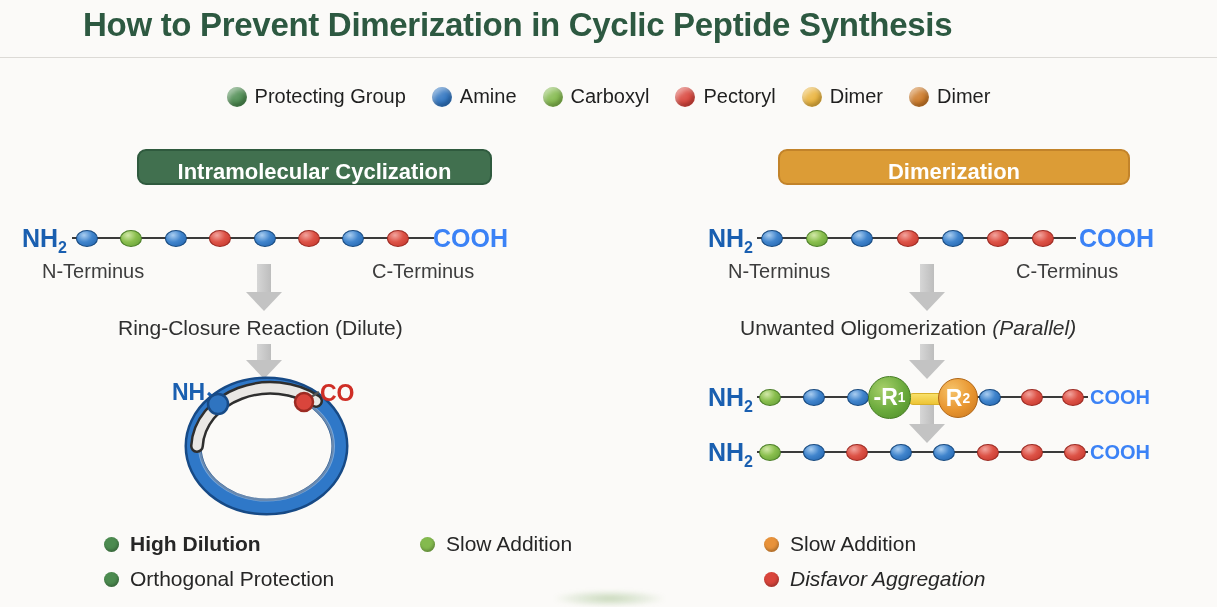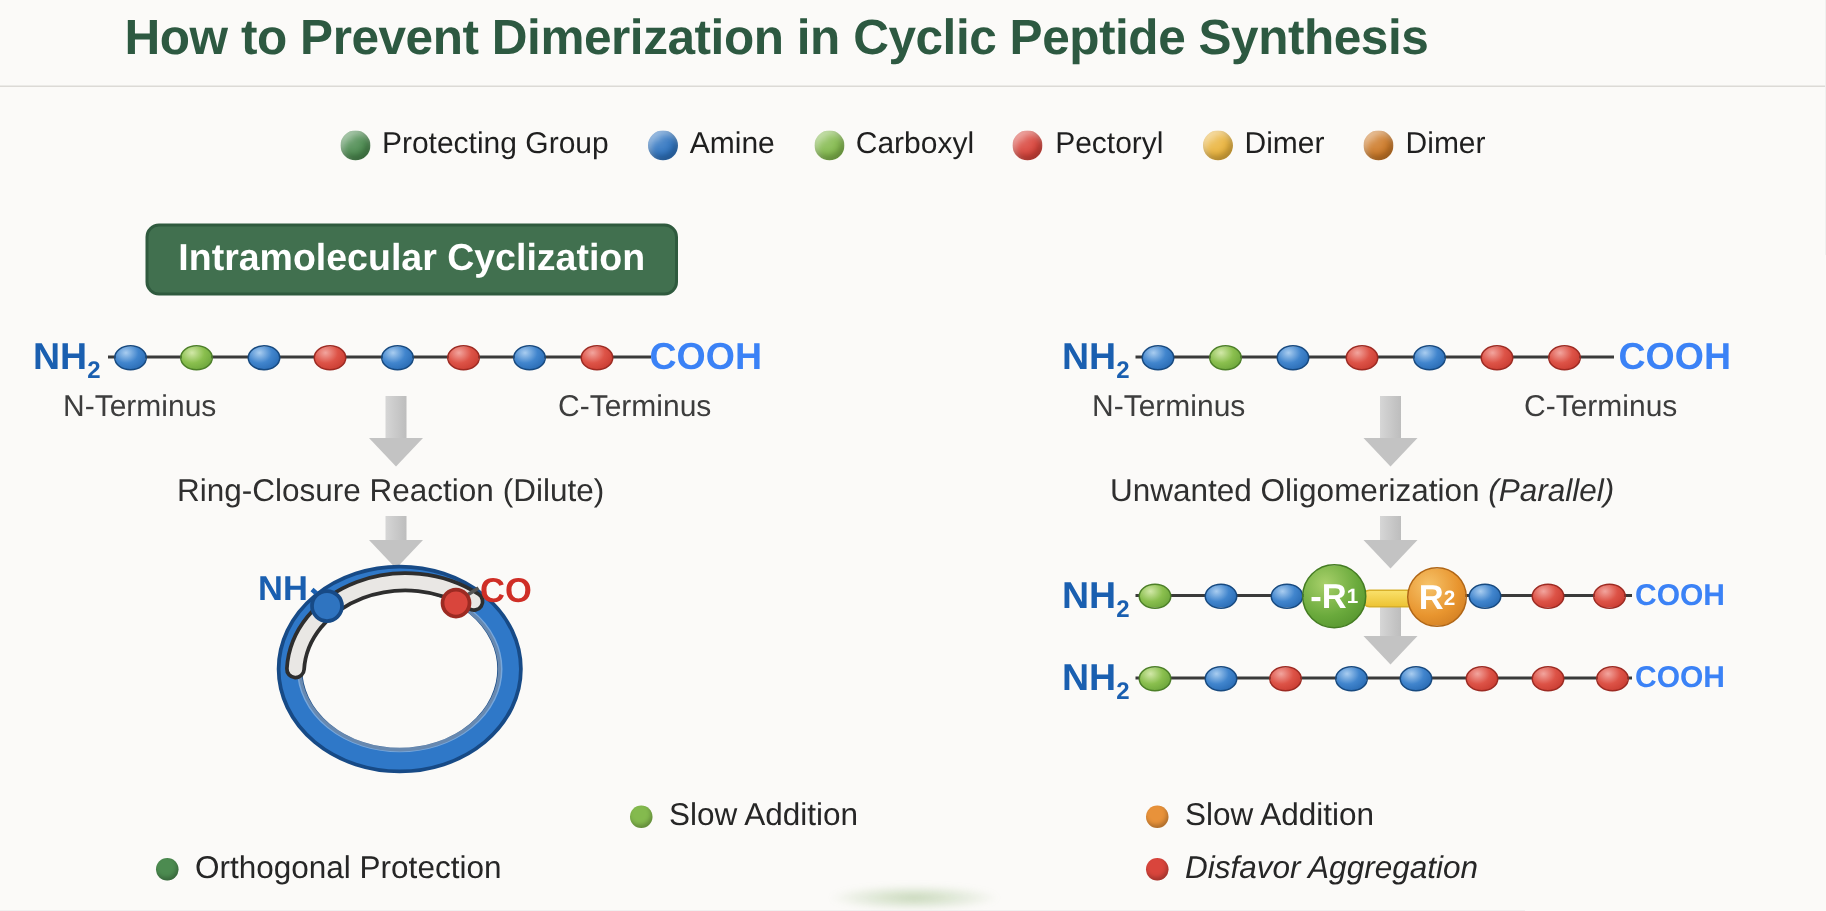--- a/index.html
+++ b/index.html
@@ -11,22 +11,22 @@
 
   
   .legend{position:absolute;left:0;top:85px;width:100%;display:flex;justify-content:center;
           align-items:flex-end;gap:26px;}
   .legend-item{display:flex;align-items:center;gap:8px;}
   .legend-dot{width:20px;height:20px;border-radius:50%;flex:0 0 auto;
               box-shadow:inset -2px -3px 4px rgba(0,0,0,.25), inset 2px 3px 4px rgba(255,255,255,.45);}
   .legend-label{font-size:20px;color:#1f1f1f;white-space:nowrap;}
 
   
-  .hdr{position:absolute;height:48px;line-height:42px;text-align:center;font-size:25px;
-       font-weight:bold;color:#ffffff;border-radius:9px;box-sizing:border-box;}
+  .hdr{position:absolute;height:36px;line-height:42px;text-align:center;font-size:22px;
+       font-weight:bold;color:#ffffff;border-radius:9px;box-sizing:border-box;margin-left:40px;}
   .hdr-green{left:97px;top:149px;width:355px;background:#41704f;border:2px solid #2f5a3e;}
   .hdr-orange{left:738px;top:149px;width:352px;background:#dc9c36;border:2px solid #c2832a;}
 
   
   .chain-line{position:absolute;height:2px;background:#3a3a3a;}
   .bead{position:absolute;width:22px;height:17px;border-radius:50%;box-sizing:border-box;}
   .bead-blue {background:radial-gradient(ellipse at 35% 28%, #a9cdf0 0%, #4185cd 45%, #1e5fa8 100%);
               border:1.5px solid #17497f;}
   .bead-green{background:radial-gradient(ellipse at 35% 28%, #d2e8a8 0%, #8abf4e 45%, #5f9a33 100%);
               border:1.5px solid #4c7f28;}
@@ -131,20 +131,21 @@
     <path d="M 27 74 A 73.5 61 0 0 1 146 29" fill="none" stroke="#2e2e2e" stroke-width="14" stroke-linecap="round"></path>
     <path d="M 27 74 A 73.5 61 0 0 1 146 29" fill="none" stroke="#e9e7e4" stroke-width="9" stroke-linecap="round"></path>
     <line x1="38" y1="21" x2="46" y2="28" stroke="#1a5fb0" stroke-width="3"></line>
     <line x1="141" y1="25" x2="149" y2="20" stroke="#555555" stroke-width="2.5"></line>
     <circle cx="48" cy="32" r="10" fill="#2f74c0" stroke="#174a86" stroke-width="2.5"></circle>
     <circle cx="134" cy="30" r="9" fill="#d9453c" stroke="#9c2a22" stroke-width="2.5"></circle>
   </svg>
   <div class="ring-label lbl-nh" style="left:172px;top:379px">NH</div>
   <div class="ring-label lbl-co" style="left:320px;top:380px">CO</div>
 
+  <div class="hdr hdr-orange">Dimerization</div>
 
   <div class="chain-line" style="left:757px;top:237px;width:319px"></div>
   <div class="nh2" style="left:708px;top:224px"><span>NH</span><sub>2</sub></div>
   <div class="cooh" style="left:1079px;top:224px">COOH</div>
   <div class="terminus" style="left:728px;top:260px">N-Terminus</div>
   <div class="terminus" style="left:1016px;top:260px">C-Terminus</div>
 
   <div class="arrow-stem" style="left:920px;top:264px;height:28px"></div>
   <div class="arrow-head" style="left:909px;top:292px"></div>
 
@@ -196,20 +197,24 @@
     <div class="bead bead-red" style="left: 1020.5px; top: 388.5px;"></div>
     <div class="bead bead-red" style="left: 1062px; top: 388.5px;"></div>
     <div class="bead bead-green" style="left: 759px; top: 443.5px;"></div>
     <div class="bead bead-blue" style="left: 802.6px; top: 443.5px;"></div>
     <div class="bead bead-red" style="left: 846.2px; top: 443.5px;"></div>
     <div class="bead bead-blue" style="left: 889.8px; top: 443.5px;"></div>
     <div class="bead bead-blue" style="left: 933.4px; top: 443.5px;"></div>
     <div class="bead bead-red" style="left: 977px; top: 443.5px;"></div>
     <div class="bead bead-red" style="left: 1020.6px; top: 443.5px;"></div>
     <div class="bead bead-red" style="left: 1064.2px; top: 443.5px;"></div>
+    <div class="bullet-item" style="left: 104px; top: 531px;">
+      <span class="b-dot" style="background: rgb(76, 139, 80);"></span>
+      <span class="b-label b-bold">High Dilution</span>
+    </div>
     <div class="bullet-item" style="left: 104px; top: 566px;">
       <span class="b-dot" style="background: rgb(76, 139, 80);"></span>
       <span class="b-label">Orthogonal Protection</span>
     </div>
     <div class="bullet-item" style="left: 420px; top: 531px;">
       <span class="b-dot" style="background: rgb(132, 186, 78);"></span>
       <span class="b-label">Slow Addition</span>
     </div>
     <div class="bullet-item" style="left: 764px; top: 531px;">
       <span class="b-dot" style="background: rgb(232, 146, 58);"></span>

